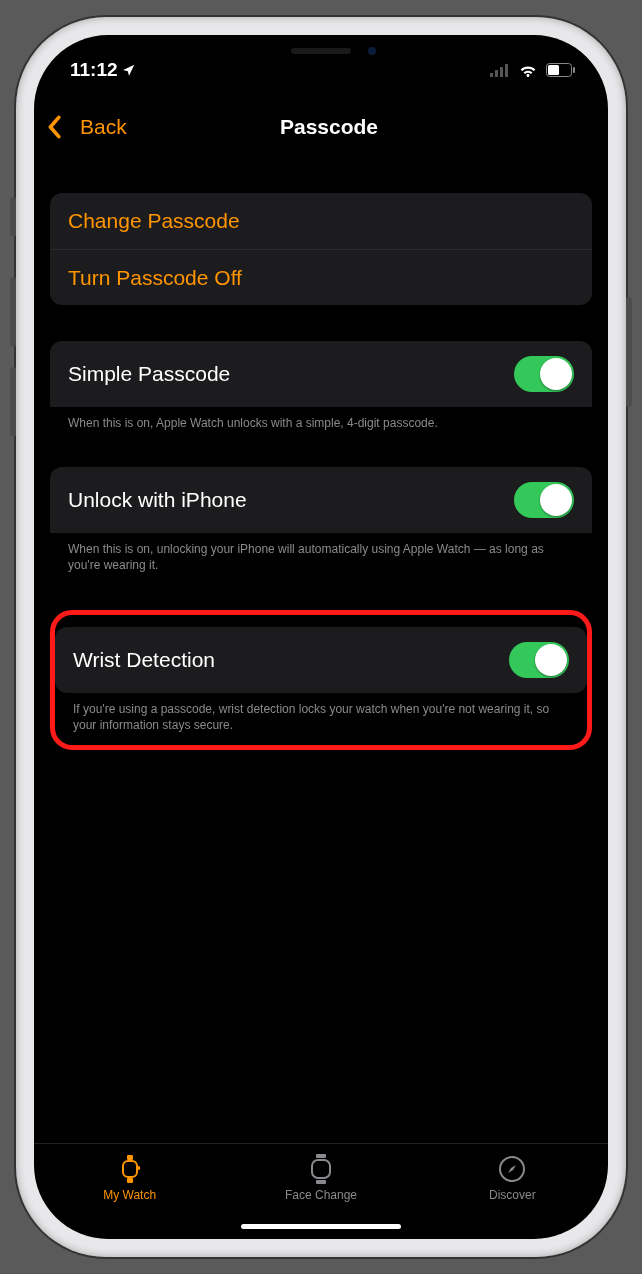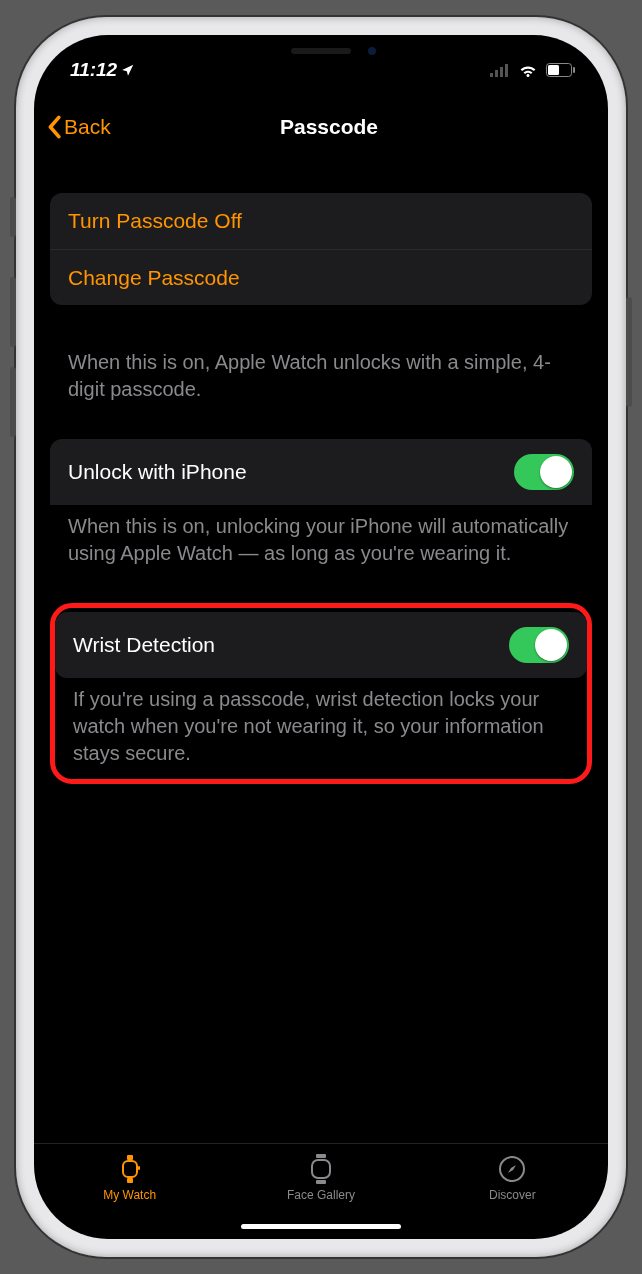--- a/index.html
+++ b/index.html
@@ -60,39 +60,38 @@
   .camera-dot { width: 8px; height: 8px; background: #0b1d3a; border-radius: 50%; position:absolute; right:60px; top:12px;}
   .status-bar {
     height: 56px;
     display: flex;
     justify-content: space-between;
     align-items: center;
     padding: 14px 32px 0 36px;
     color: #fff;
     font-size: 19px;
     font-weight: 600;
-    font-style: italic;
   }
   .status-left { display:flex; align-items:center; gap:4px;}
   .status-right { display: flex; align-items: center; gap: 8px; }
   .wifi-icon, .battery-icon, .signal-icon, .loc-icon { display:inline-flex; }
   .nav-bar {
     height: 56px;
     display: flex;
     align-items: center;
     position: relative;
     padding: 0 12px;
     margin-top: 8px;
   }
   .back-button {
     display: flex;
     align-items: center;
     color: #ff9500;
     font-size: 21px;
-    gap: 2px;
+    gap: 18px;
     cursor: pointer;
   }
   .nav-title {
     position: absolute;
     left: 16px; right: 0;
     text-align: center;
     color: #fff;
     font-size: 21px;
     font-weight: 600;
     pointer-events: none;
@@ -115,21 +114,21 @@
     justify-content: space-between;
     min-height: 56px;
   }
   .cell + .cell { border-top: 1px solid #2b2b2d; }
   .cell:first-child { border-top-left-radius: 12px; border-top-right-radius: 12px; }
   .cell:last-of-type { border-bottom-left-radius: 12px; border-bottom-right-radius: 12px; }
   .cell.orange { color: #ff9500; }
   .cell.white { color: #fff; }
   .footer-note {
     color: #8a8a8e;
-    font-size: 20px;
+    font-size: 12px;
     line-height: 1.35;
     padding: 8px 18px 0 18px;
   }
   .switch {
     width: 60px;
     height: 36px;
     border-radius: 18px;
     position: relative;
     flex-shrink: 0;
   }
@@ -142,21 +141,21 @@
     background: #fff;
     border-radius: 50%;
     top: 2px;
     box-shadow: 0 1px 2px rgba(0,0,0,0.4);
   }
   .switch.on .knob { right: 2px; }
   .switch.off .knob { left: 2px; }
   .highlight-box {
     border: 5px solid #ff1a1a;
     border-radius: 22px;
-    padding: 4px 0 12px 0;
+    padding: 12px 0 12px 0;
     margin-top: 36px;
   }
   .highlight-box .cell { border-radius: 12px; }
   .tab-bar {
     height: 96px;
     display: flex;
     justify-content: space-around;
     align-items: flex-start;
     padding-top: 10px;
     border-top: 1px solid #222;
@@ -238,28 +237,34 @@
         </svg>
         <span>Back</span>
       </div>
       <div class="nav-title">Passcode</div>
     </div>
 
     <div class="content">
 
       <div class="group">
         <div class="cell orange">
+          <span>Change Passcode</span>
+        </div>
+        <div class="cell orange">
           <span>Turn Passcode Off</span>
         </div>
-        <div class="cell orange">
-          <span>Change Passcode</span>
-        </div>
       </div>
 
       <div class="group">
+        <div class="cell white">
+          <span>Simple Passcode</span>
+          <div class="switch on">
+              <div class="knob"></div>
+            </div>
+        </div>
         <div class="footer-note">When this is on, Apple Watch unlocks with a simple, 4-digit passcode.</div>
       </div>
 
       <div class="group">
         <div class="cell white">
           <span>Unlock with iPhone</span>
           <div class="switch on">
               <div class="knob"></div>
             </div>
         </div>
@@ -294,21 +299,21 @@
         <span>My Watch</span>
       </div>
       <div class="tab">
         <div class="tab-icon">
           <svg width="22" height="30" viewBox="0 0 22 30" fill="none">
             <rect x="2" y="6" width="18" height="18" rx="6" stroke="#8a8a8e" stroke-width="2"></rect>
             <rect x="6" y="0" width="10" height="4" rx="1" fill="#8a8a8e"></rect>
             <rect x="6" y="26" width="10" height="4" rx="1" fill="#8a8a8e"></rect>
           </svg>
         </div>
-        <span>Face Gallery</span>
+        <span>Face Change</span>
       </div>
       <div class="tab">
         <div class="tab-icon">
           <svg width="28" height="28" viewBox="0 0 28 28" fill="none">
             <circle cx="14" cy="14" r="12" stroke="#8a8a8e" stroke-width="2"></circle>
             <path d="M18 10l-3 5-5 3 3-5 5-3z" fill="#8a8a8e"></path>
           </svg>
         </div>
         <span>Discover</span>
       </div>

